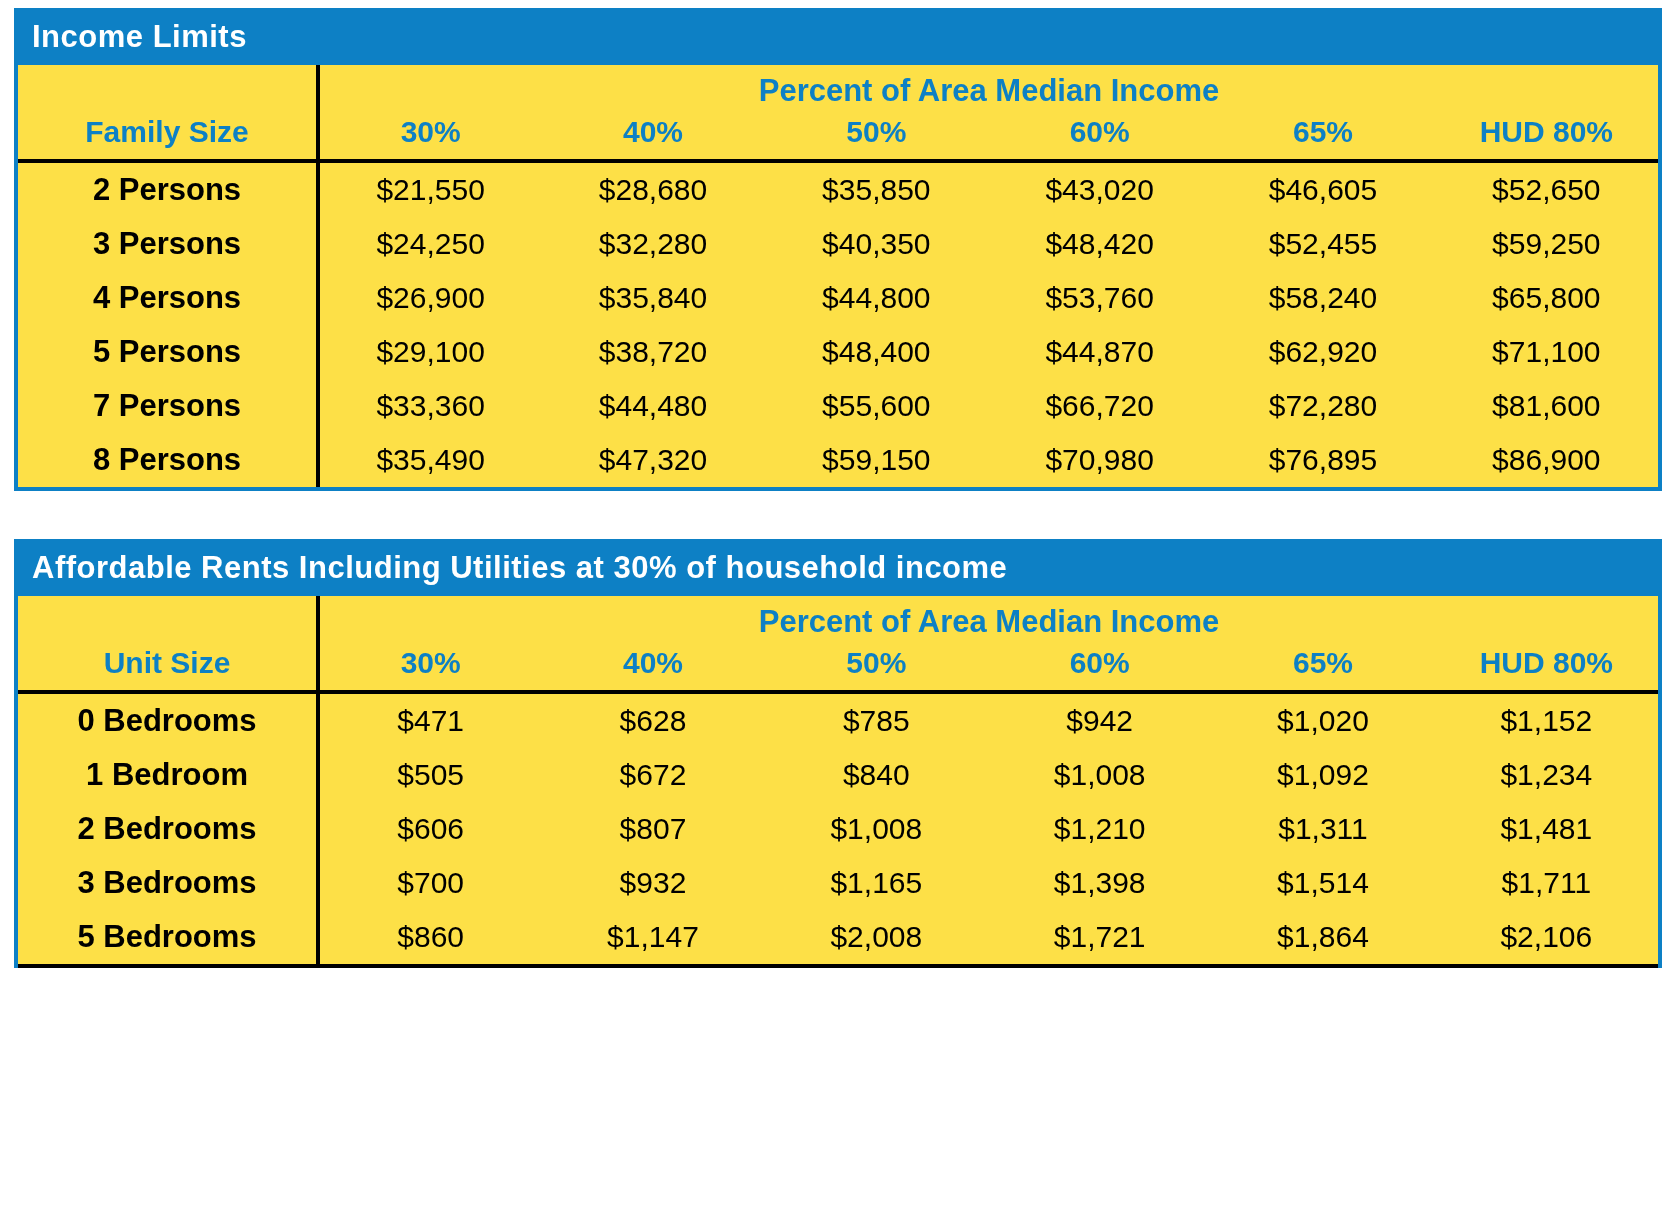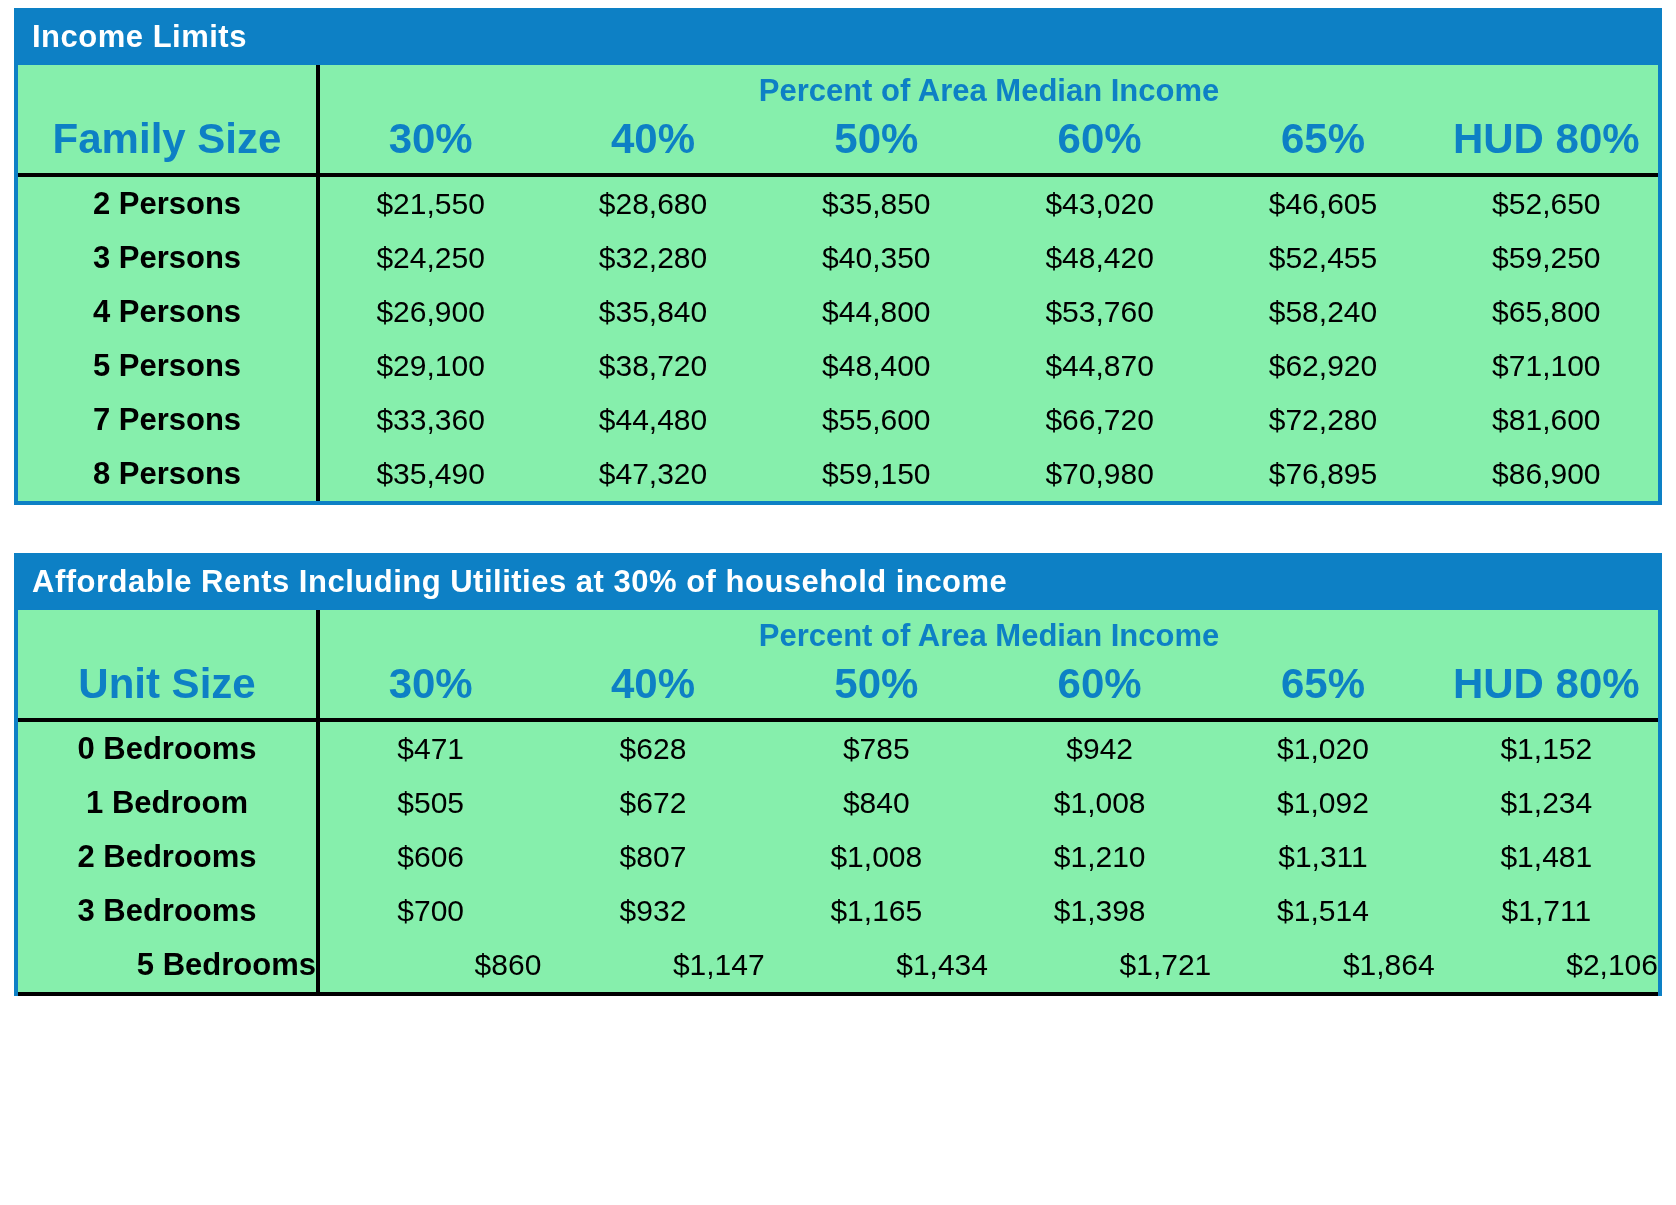--- a/index.html
+++ b/index.html
@@ -14,21 +14,21 @@
     font-family:"Liberation Sans",sans-serif;
     color:#000;
   }
   .page{
     box-sizing:border-box;
     padding:8px 14px 0 14px;
   }
   .table-block{
     border:4px solid var(--blue);
     box-sizing:border-box;
-    background:#86efac;
+    background:#fde047;
   }
   .table-block.first{margin-bottom:48px;}
   .table-block.second{border-bottom:none;}
   .title-bar{
     background:var(--blue);
     color:#ffffff;
     font-weight:bold;
     font-size:31px;
     line-height:1.1;
     padding:8px 14px 11px 14px;
@@ -47,40 +47,39 @@
   th.group{
     color:var(--blue);
     font-weight:bold;
     font-size:31px;
     padding:8px 0 2px 0;
   }
   th.corner{padding:0;}
   tr.cols th{
     color:var(--blue);
     font-weight:bold;
-    font-size:42px;
+    font-size:30px;
     padding:4px 0 10px 0;
     border-bottom:4px solid var(--black);
     margin-top:11px;
   }
   tbody td{
     font-size:30px;
     padding:9px 0 9px 0;
     color:#000;
   }
   tbody td.label{
     font-weight:bold;
     font-size:31px;
   }
   .vline{
     border-left:4px solid var(--black);
   }
   .table-block.second tbody tr:last-child td{
     border-bottom:4px solid var(--black);
-    text-align:right;
   }
 </style>
 </head>
 <body>
 
 <div class="page">
 
   <section class="table-block first">
     <div class="title-bar">Income Limits</div>
     <div data-table="0">
@@ -231,21 +230,21 @@
               <td>$932</td>
               <td>$1,165</td>
               <td>$1,398</td>
               <td>$1,514</td>
               <td>$1,711</td>
             </tr>
             <tr>
               <td class="label">5 Bedrooms</td>
               <td class="vline">$860</td>
               <td>$1,147</td>
-              <td>$1,434</td>
+              <td>$2,008</td>
               <td>$1,721</td>
               <td>$1,864</td>
               <td>$2,106</td>
             </tr>
           </tbody>
         </table>
       </div>
   </section>
 
 </div>

